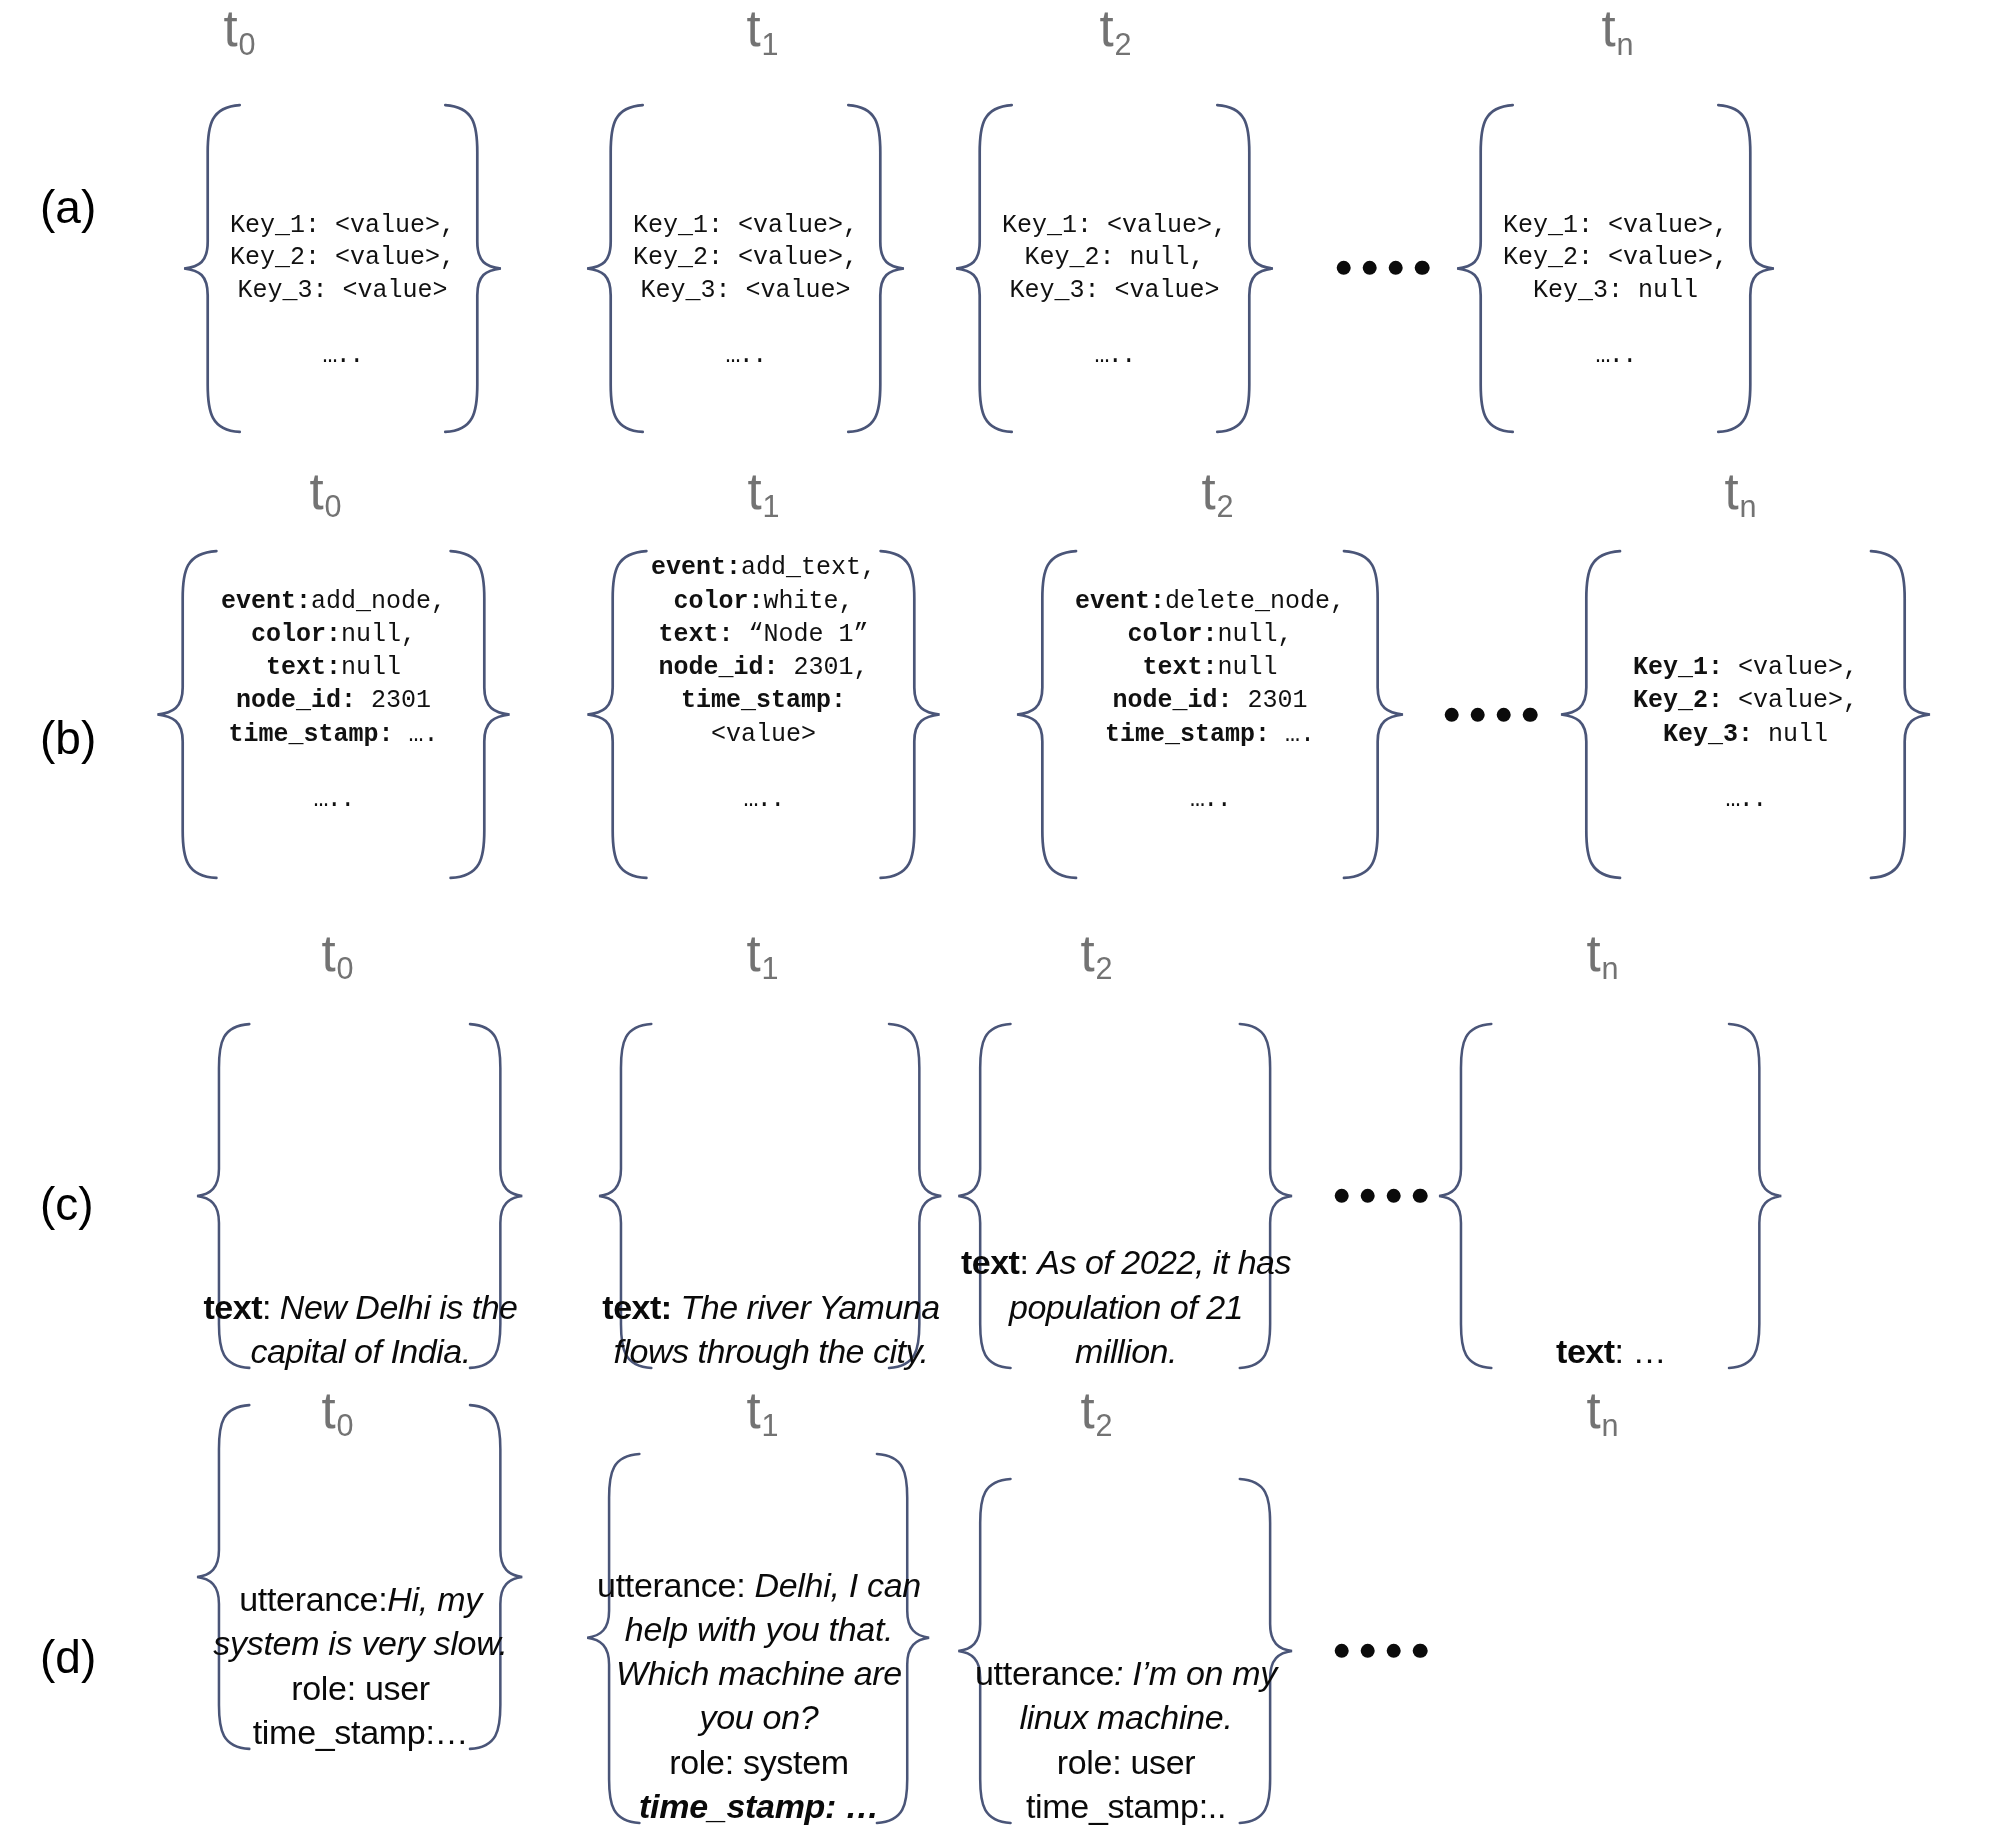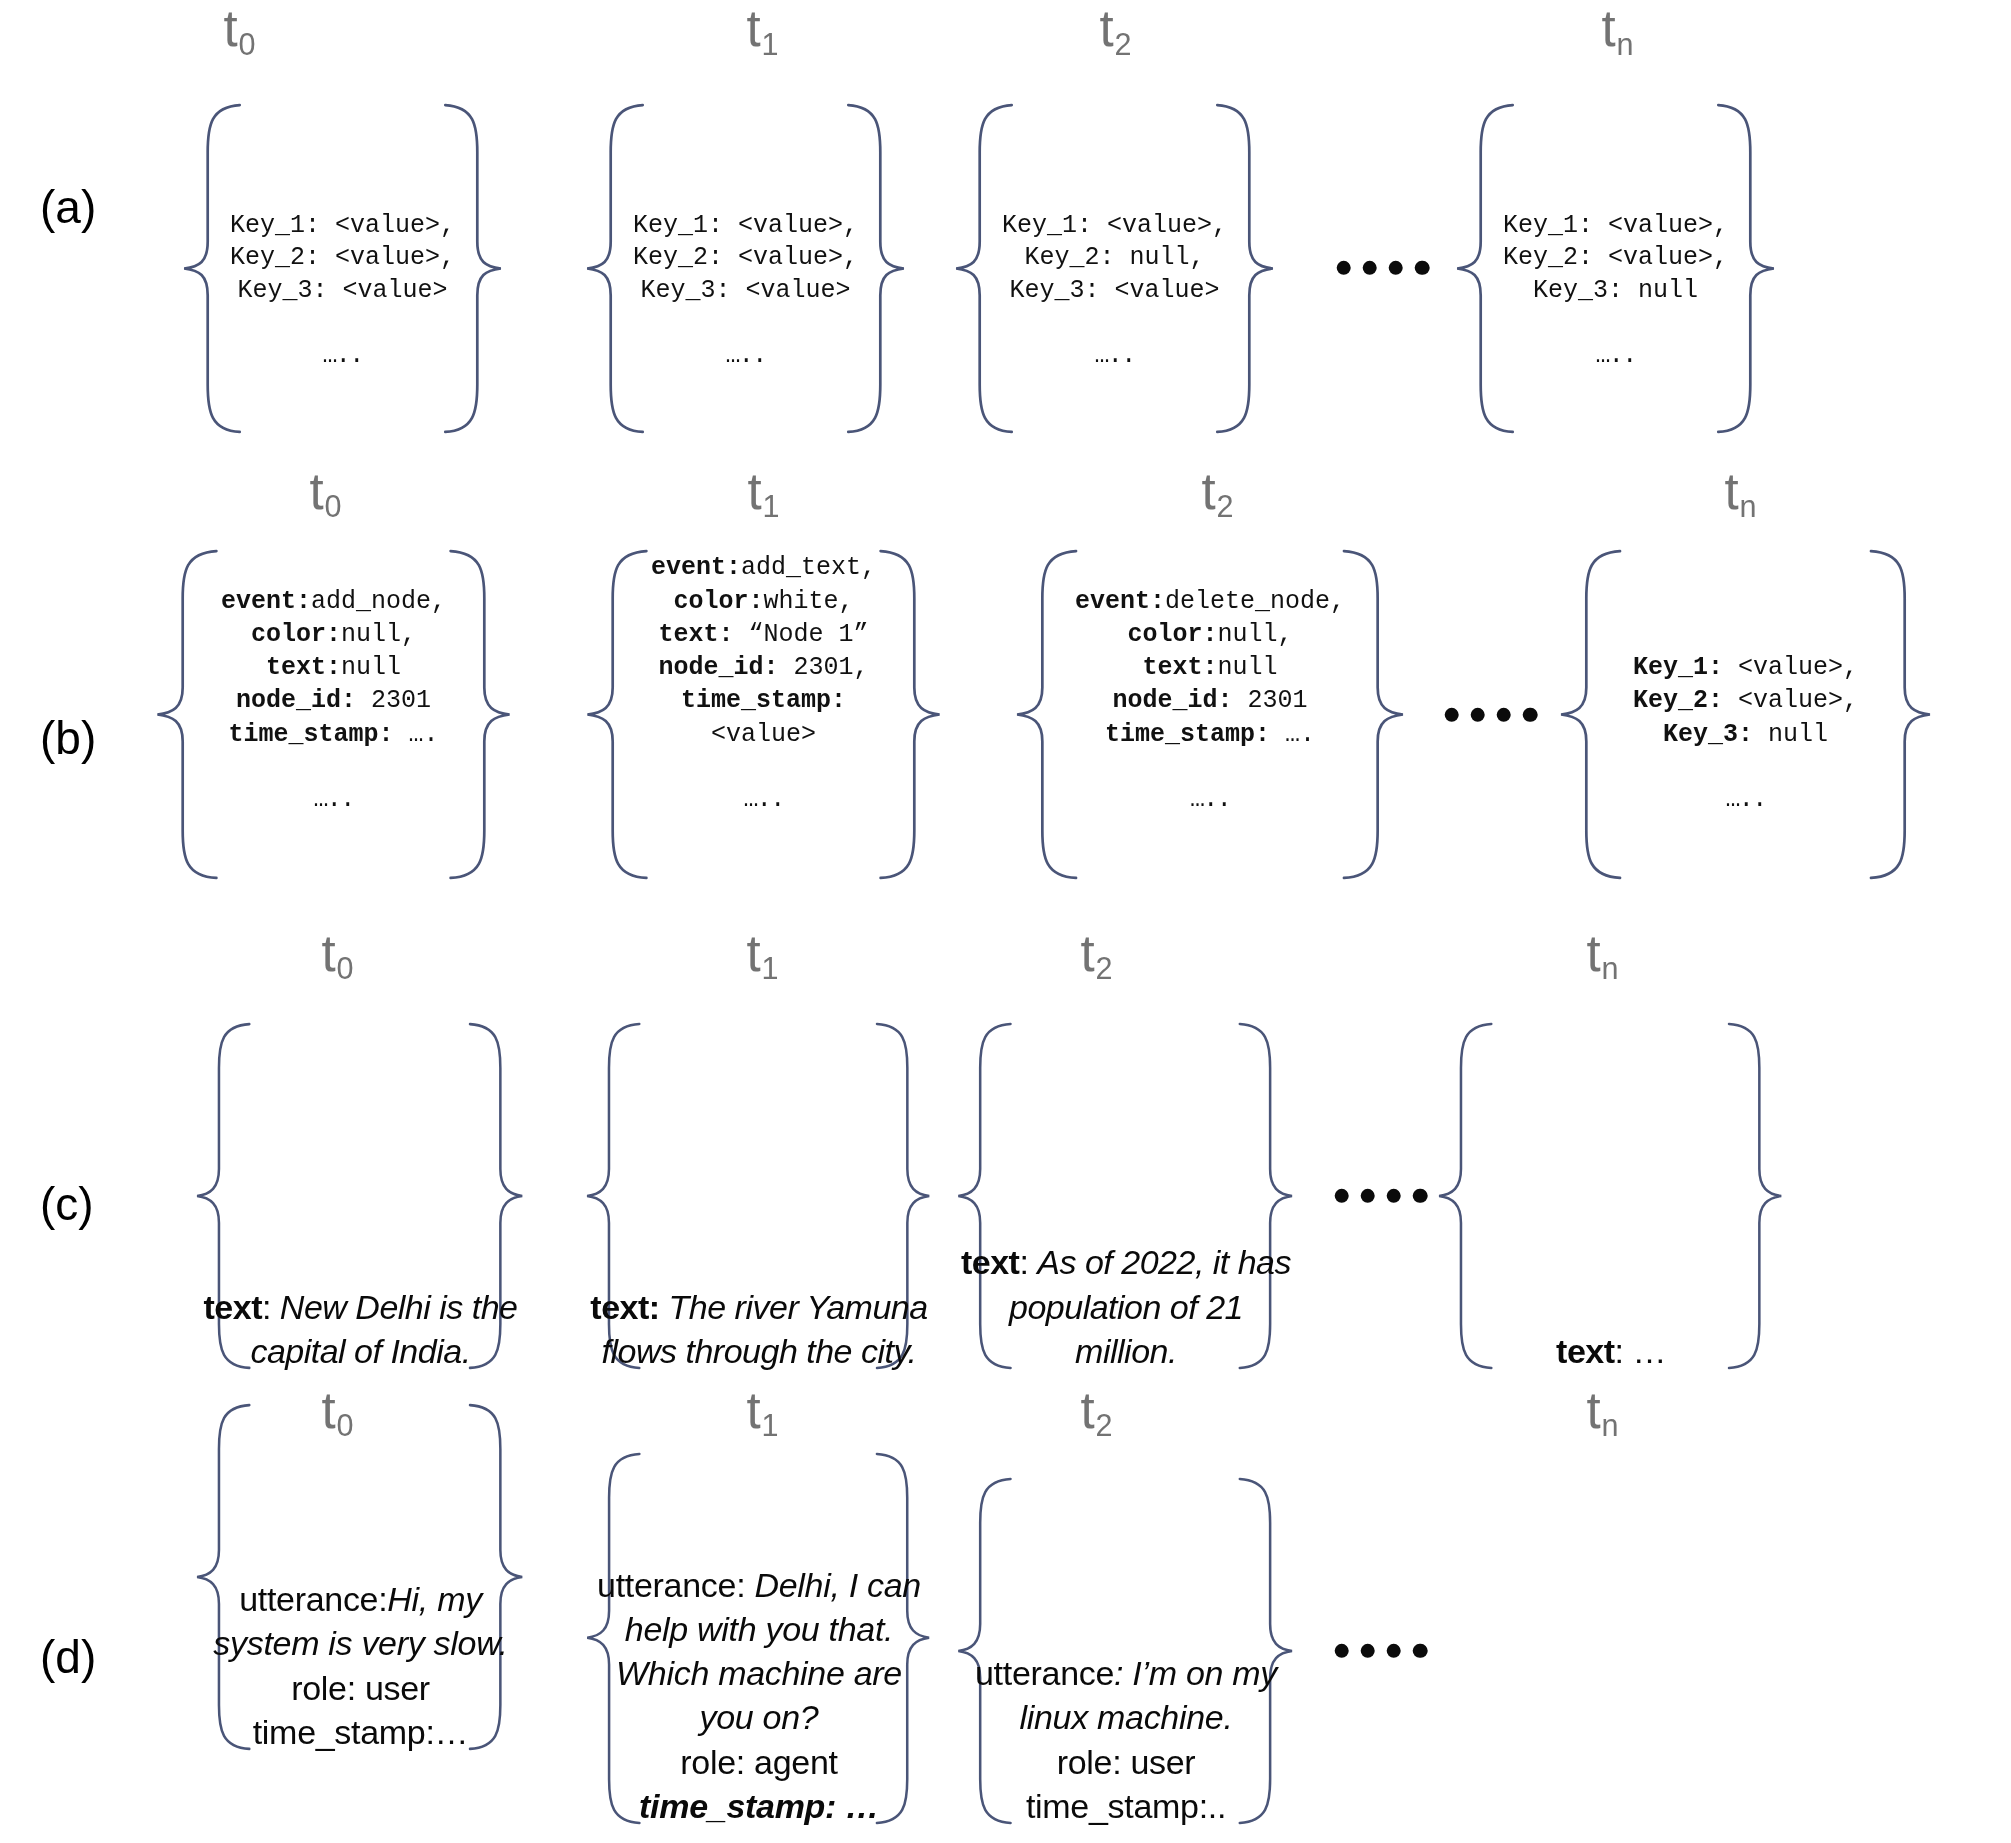--- a/index.html
+++ b/index.html
@@ -253,21 +253,21 @@
     <svg class="brace" width="337" height="354" viewBox="0 0 400 420">
       <path d="M68 6 C36 8 32 28 32 58 L32 178 C32 200 22 208 6 210 C22 212 32 220 32 242 L32 362 C32 392 36 412 68 414" fill="none" stroke="#4a5578" stroke-width="3" stroke-linecap="round"></path>
       <path d="M330 6 C362 8 366 28 366 58 L366 178 C366 200 376 208 392 210 C376 212 366 220 366 242 L366 362 C366 392 362 412 330 414" fill="none" stroke="#4a5578" stroke-width="3" stroke-linecap="round"></path>
     </svg>
     <div class="content">
         <div class="inner sansc"><b>text</b><span class="plain">: </span><span>New Delhi is the capital of India.</span>
     </div>
       </div>
   </div>
 
-  <div class="panel" style="left:582px;top:1019px;width:354px;height:354px;">
+  <div class="panel" style="left:594px;top:1019px;width:354px;height:354px;">
     <svg class="brace" width="354" height="354" viewBox="0 0 420 420">
       <path d="M68 6 C36 8 32 28 32 58 L32 178 C32 200 22 208 6 210 C22 212 32 220 32 242 L32 362 C32 392 36 412 68 414" fill="none" stroke="#4a5578" stroke-width="3" stroke-linecap="round"></path>
       <path d="M350 6 C382 8 386 28 386 58 L386 178 C386 200 396 208 412 210 C396 212 386 220 386 242 L386 362 C386 392 382 412 350 414" fill="none" stroke="#4a5578" stroke-width="3" stroke-linecap="round"></path>
     </svg>
     <div class="content">
         <div class="inner sansc"><b>text:</b><span class="plain"> </span><span>The river Yamuna flows through the city.</span>
     </div>
       </div>
   </div>
 
@@ -322,21 +322,21 @@
   </div>
 
   <div class="panel" style="left:582px;top:1449px;width:354px;height:379px;">
     <svg class="brace" width="354" height="379" viewBox="0 0 420 450">
       <path d="M68 6 C36 8 32 28 32 58 L32 192 C32 214 22 222 6 224 C22 226 32 234 32 256 L32 392 C32 422 36 442 68 444" fill="none" stroke="#4a5578" stroke-width="3" stroke-linecap="round"></path>
       <path d="M350 6 C382 8 386 28 386 58 L386 192 C386 214 396 222 412 224 C396 226 386 234 386 256 L386 392 C386 422 382 442 350 444" fill="none" stroke="#4a5578" stroke-width="3" stroke-linecap="round"></path>
     </svg>
     <div class="content">
         <div class="inner sansd">
       <span><b>utterance</b><span class="plain">: </span><span>Delhi, I can help with you that. Which machine are you on?</span></span><br>
-      <span><b>role</b><span class="plain">: </span><span class="plain">agent</span></span><br>
+      <span><b>role</b><span class="plain">: </span><span class="plain">system</span></span><br>
       <span><span class="bi">time_stamp</span><span class="bi">: …</span></span>
     </div>
       </div>
   </div>
 
   <div class="panel" style="left:953px;top:1474px;width:346px;height:354px;">
     <svg class="brace" width="346" height="354" viewBox="0 0 410 420">
       <path d="M68 6 C36 8 32 28 32 58 L32 178 C32 200 22 208 6 210 C22 212 32 220 32 242 L32 362 C32 392 36 412 68 414" fill="none" stroke="#4a5578" stroke-width="3" stroke-linecap="round"></path>
       <path d="M340 6 C372 8 376 28 376 58 L376 178 C376 200 386 208 402 210 C386 212 376 220 376 242 L376 362 C376 392 372 412 340 414" fill="none" stroke="#4a5578" stroke-width="3" stroke-linecap="round"></path>
     </svg>

